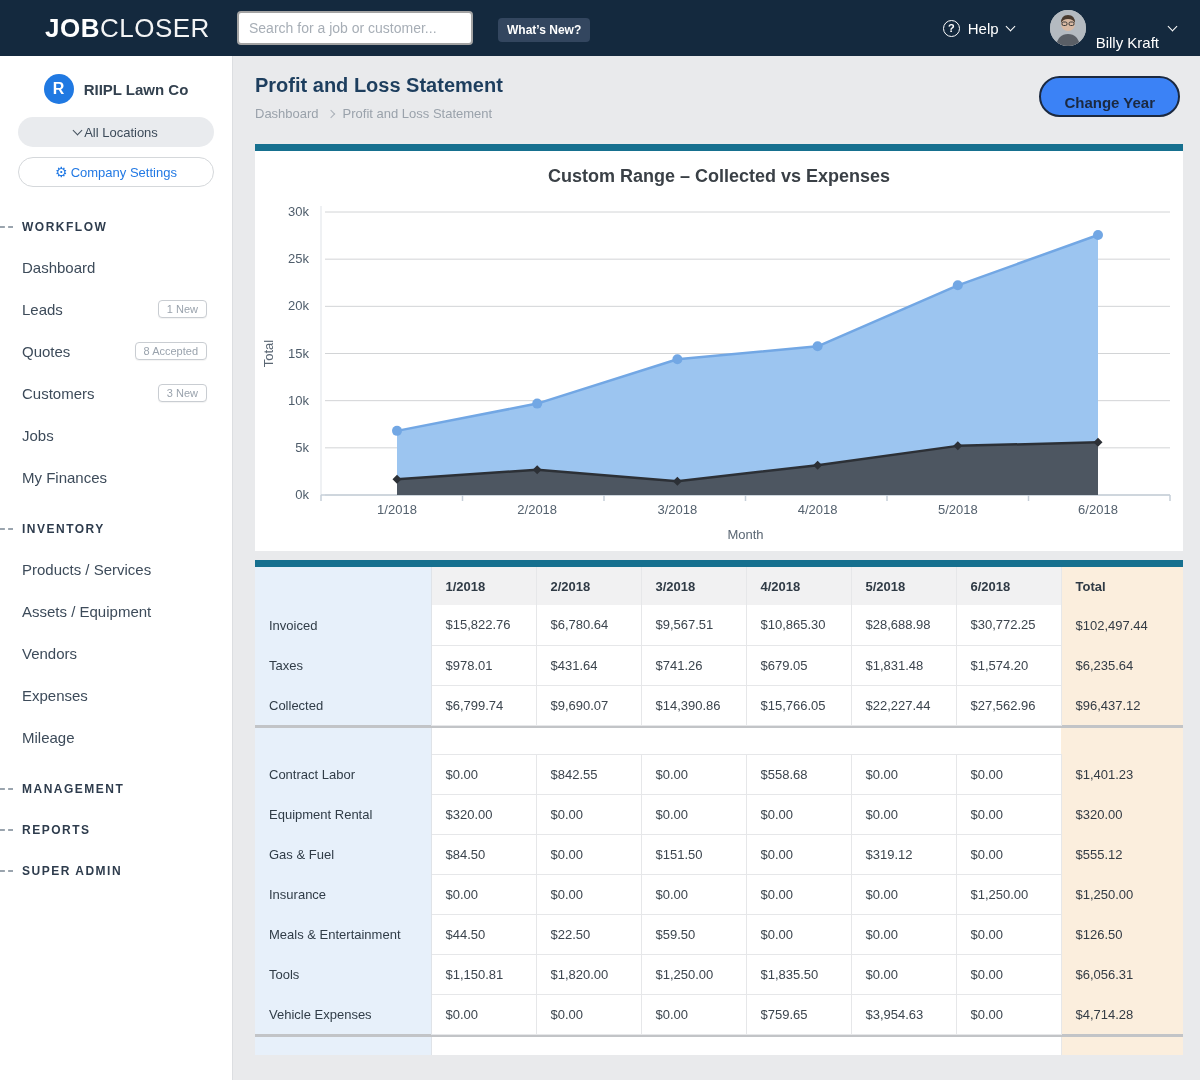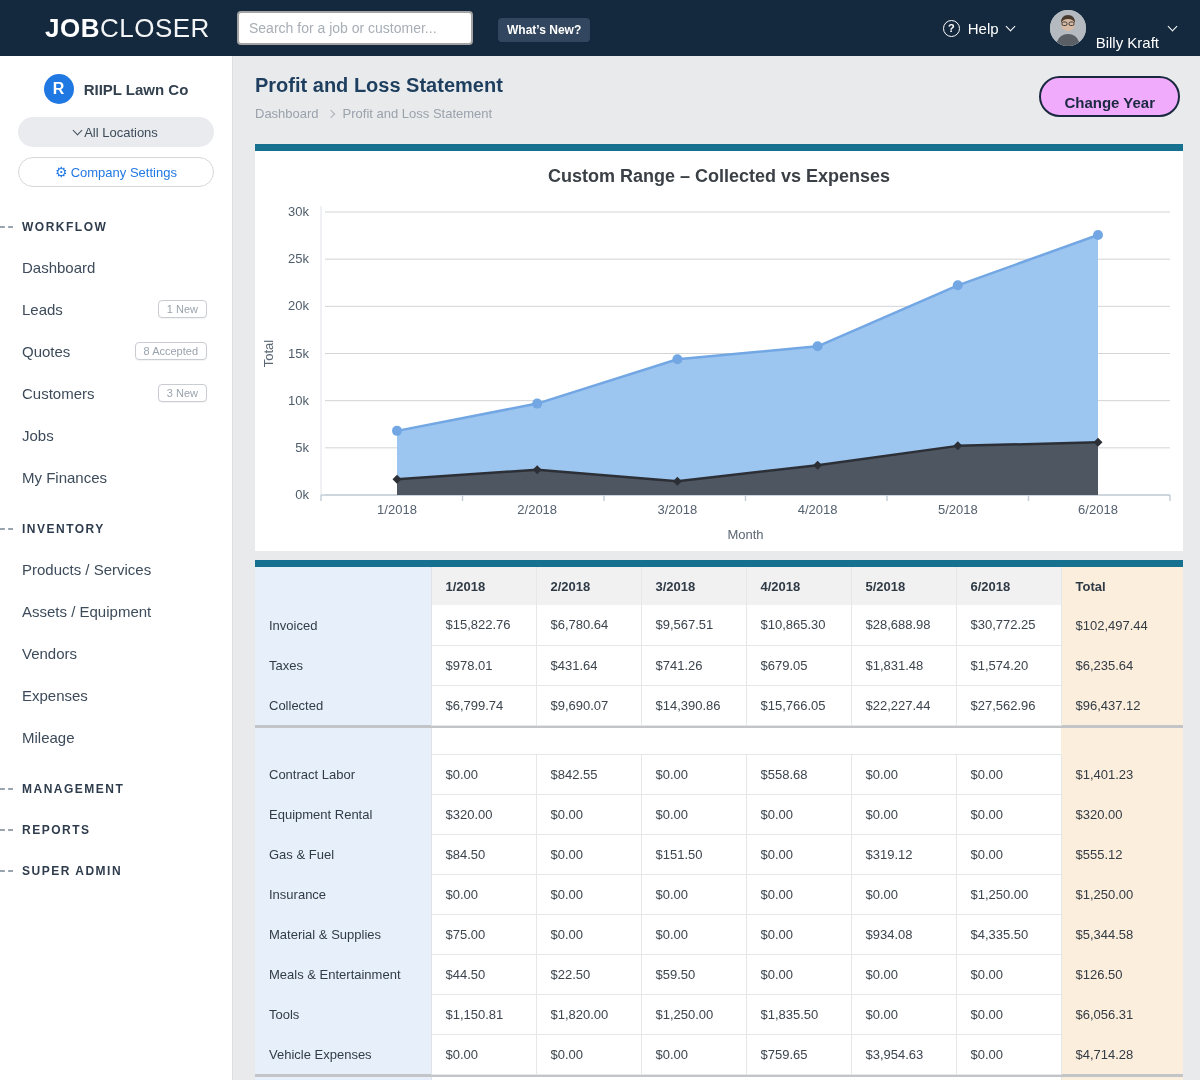--- a/index.html
+++ b/index.html
@@ -41,21 +41,21 @@
   .side-section-header .sec-label { font-size:12px; font-weight:bold; letter-spacing:1.5px; color:#2e3c4d; }
   .side-item { height:42px; display:flex; align-items:center; justify-content:space-between; padding:0 25px 0 22px; font-size:15px; color:#3d4b5a; cursor:pointer; }
   .side-badge { border:1px solid #c9cdd2; border-radius:4px; padding:2px 8px; font-size:11px; color:#9aa3ad; background:#fff; box-shadow:0 1px 1px rgba(0,0,0,.05); white-space:nowrap; }
 
   
   .main { position:absolute; left:233px; top:56px; width:967px; height:1024px; background:#e9eaec; padding:18px 17px 0 22px; overflow:hidden; }
   .page-title { font-size:20px; font-weight:bold; color:#1d3e5e; }
   .breadcrumb { margin-top:9px; font-size:13px; color:#9aa2ab; display:flex; align-items:center; gap:9px; }
   .crumb { cursor:pointer; }
   .crumb-sep { width:6px; height:6px; border-right:1.5px solid #aab1b9; border-top:1.5px solid #aab1b9; transform:rotate(45deg); display:inline-block; }
-  .change-year { position:absolute; top:20px; right:20px; height:41px; padding:16px 23px; border-radius:21px; border:2px solid #1b2940; background:#f0abfc; color:#1b2940; font-size:15px; font-weight:600; cursor:pointer; font-family:"Liberation Sans",sans-serif; }
+  .change-year { position:absolute; top:20px; right:20px; height:41px; padding:16px 23px; border-radius:21px; border:2px solid #1b2940; background:#3b82f6; color:#1b2940; font-size:15px; font-weight:600; cursor:pointer; font-family:"Liberation Sans",sans-serif; }
 
   .card { background:#fff; border-top:7px solid #16708f; width:928px; }
   .chart-card { margin-top:23px; height:407px; }
   .chart-title { text-align:center; padding-top:15px; height:47px; font-size:18px; font-weight:600; color:#3a4046; }
   .table-card { margin-top:9px; }
 
   
   table.pl { border-collapse:collapse; width:928px; table-layout:fixed; font-size:13px; }
   table.pl col.c-label { width:176px; }
   table.pl col.c-month { width:105px; }
@@ -339,30 +339,20 @@
               <td class="label-cell">Insurance</td>
               <td class="val-cell">$0.00</td>
               <td class="val-cell">$0.00</td>
               <td class="val-cell">$0.00</td>
               <td class="val-cell">$0.00</td>
               <td class="val-cell">$0.00</td>
               <td class="val-cell">$1,250.00</td>
               <td class="total-cell">$1,250.00</td>
             </tr>
             <tr>
-              <td class="label-cell">Material &amp; Supplies</td>
-              <td class="val-cell">$75.00</td>
-              <td class="val-cell">$0.00</td>
-              <td class="val-cell">$0.00</td>
-              <td class="val-cell">$0.00</td>
-              <td class="val-cell">$934.08</td>
-              <td class="val-cell">$4,335.50</td>
-              <td class="total-cell">$5,344.58</td>
-            </tr>
-            <tr>
               <td class="label-cell">Meals &amp; Entertainment</td>
               <td class="val-cell">$44.50</td>
               <td class="val-cell">$22.50</td>
               <td class="val-cell">$59.50</td>
               <td class="val-cell">$0.00</td>
               <td class="val-cell">$0.00</td>
               <td class="val-cell">$0.00</td>
               <td class="total-cell">$126.50</td>
             </tr>
             <tr>

